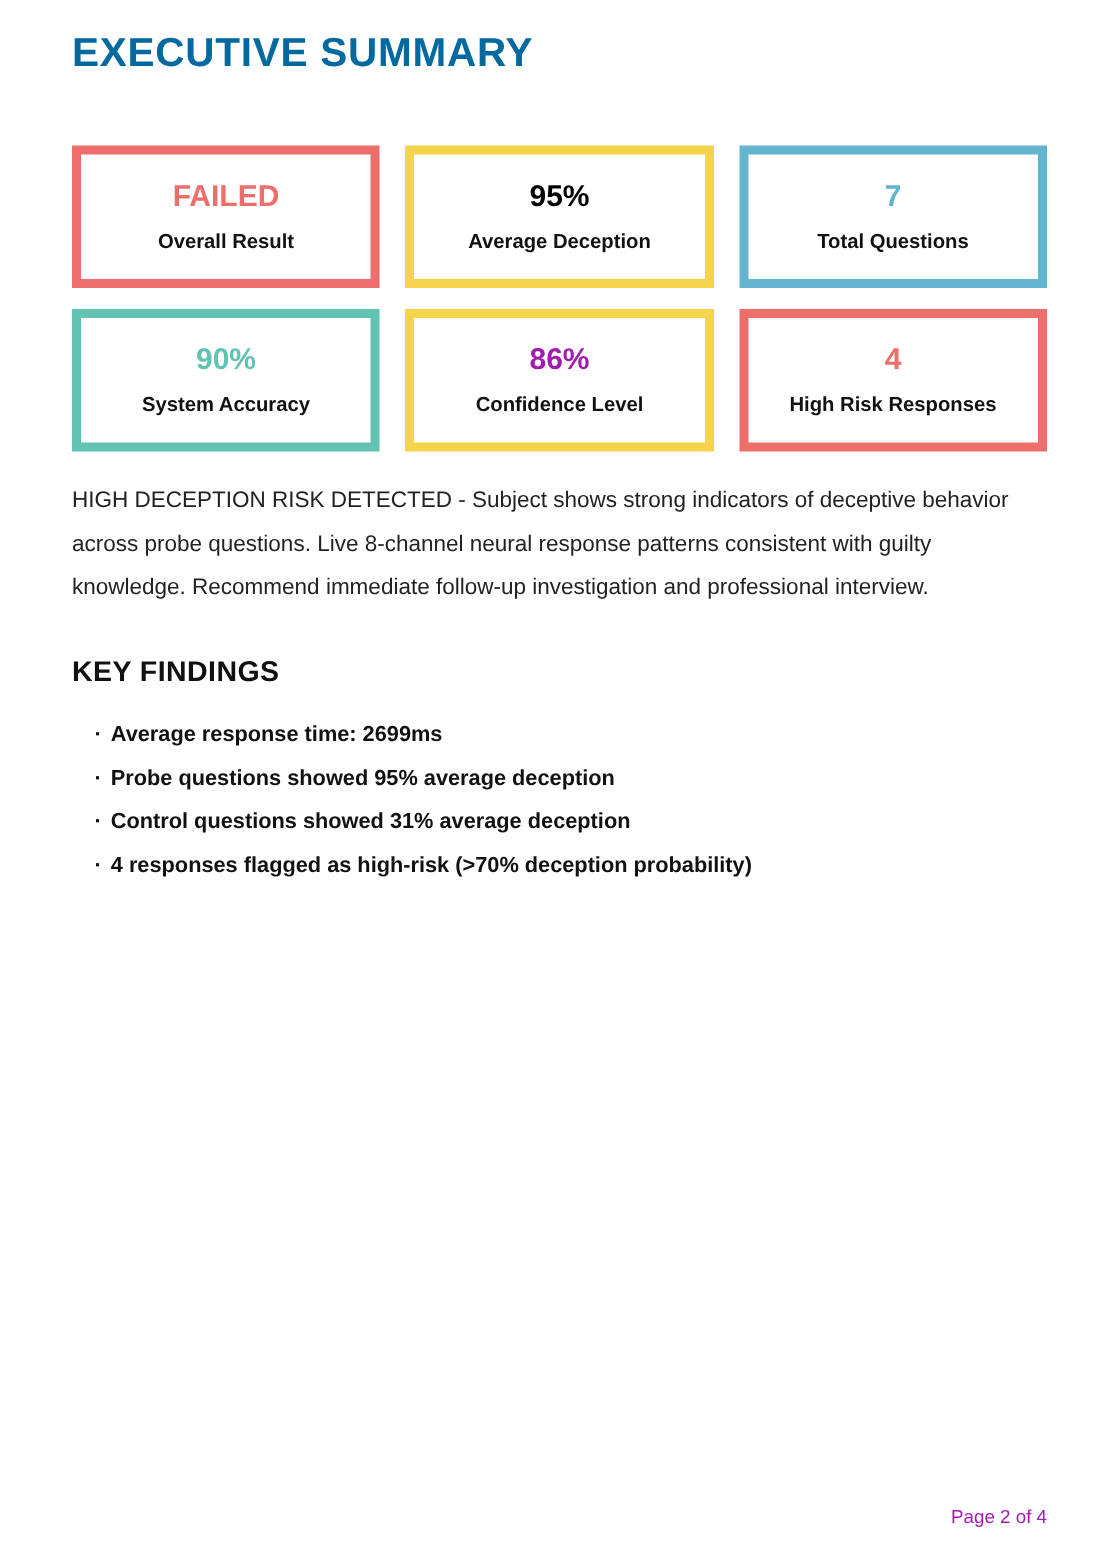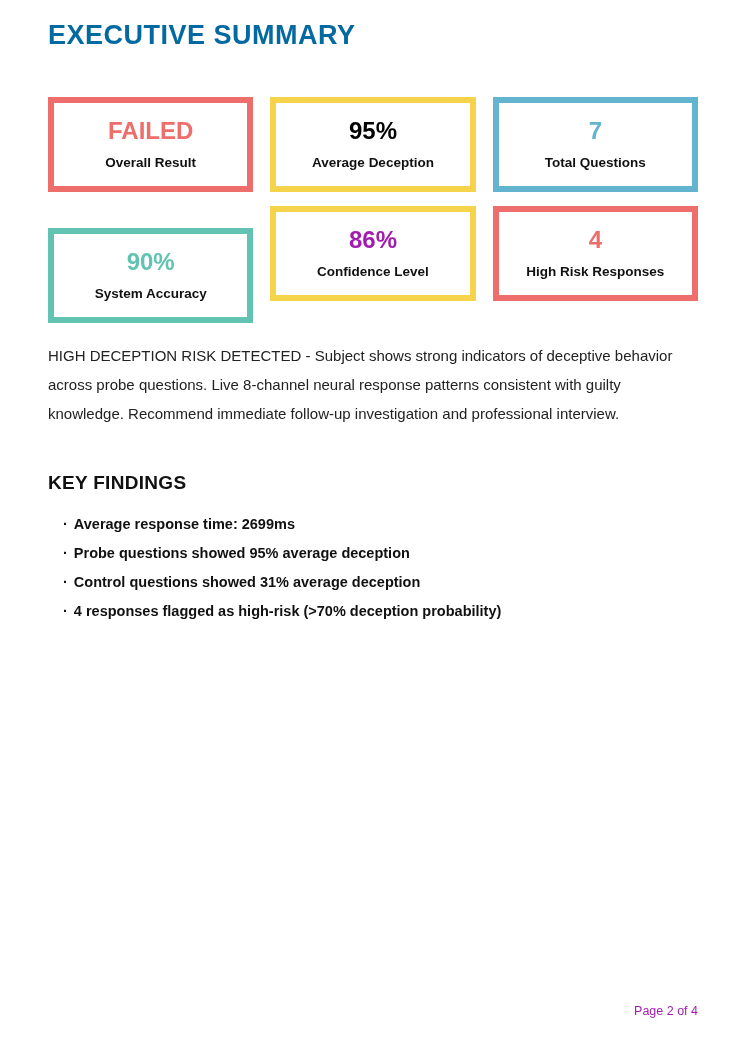--- a/index.html
+++ b/index.html
@@ -35,21 +35,21 @@
     border: 6px solid #cccccc;
     background: #ffffff;
     display: flex;
     flex-direction: column;
     align-items: center;
     justify-content: center;
     text-align: center;
     padding: 6px 8px;
   }
   .stat-value {
-    font-size: 24px;
+    font-size: 20px;
     font-weight: bold;
     line-height: 1;
   }
   .stat-label {
     margin-top: 13px;
     font-size: 13.5px;
     font-weight: bold;
     color: #111111;
     line-height: 1;
   }
@@ -60,21 +60,21 @@
     color: #111111;
   }
   .assessment-heading { margin-top: 50px; }
   .assessment-body {
     margin-top: 18px;
     font-size: 15px;
     line-height: 29px;
     color: #222222;
     max-width: 650px;
   }
-  .findings-heading { margin-top: 44px; }
+  .findings-heading { margin-top: 32px; }
   .findings-list {
     margin-top: 22px;
     list-style: none;
     padding-left: 15px;
   }
   .findings-list li {
     font-size: 14.5px;
     font-weight: bold;
     color: #111111;
     line-height: 16px;
@@ -105,21 +105,21 @@
         <div class="stat-label">Overall Result</div>
       </div>
       <div class="stat-card" style="border-color: rgb(245, 212, 75);">
         <div class="stat-value" style="color: #000000;">95%</div>
         <div class="stat-label">Average Deception</div>
       </div>
       <div class="stat-card" style="border-color: rgb(99, 181, 207);">
         <div class="stat-value" style="color: rgb(99, 181, 207);">7</div>
         <div class="stat-label">Total Questions</div>
       </div>
-      <div class="stat-card" style="border-color: rgb(98, 195, 178); margin-top: 22px;">
+      <div class="stat-card" style="border-color: rgb(98, 195, 178);">
         <div class="stat-value" style="color: rgb(98, 195, 178);">90%</div>
         <div class="stat-label">System Accuracy</div>
       </div>
       <div class="stat-card" style="border-color: rgb(245, 212, 75);">
         <div class="stat-value" style="color: #a21caf;">86%</div>
         <div class="stat-label">Confidence Level</div>
       </div>
       <div class="stat-card" style="border-color: rgb(237, 110, 107);">
         <div class="stat-value" style="color: rgb(237, 110, 107);">4</div>
         <div class="stat-label">High Risk Responses</div>

